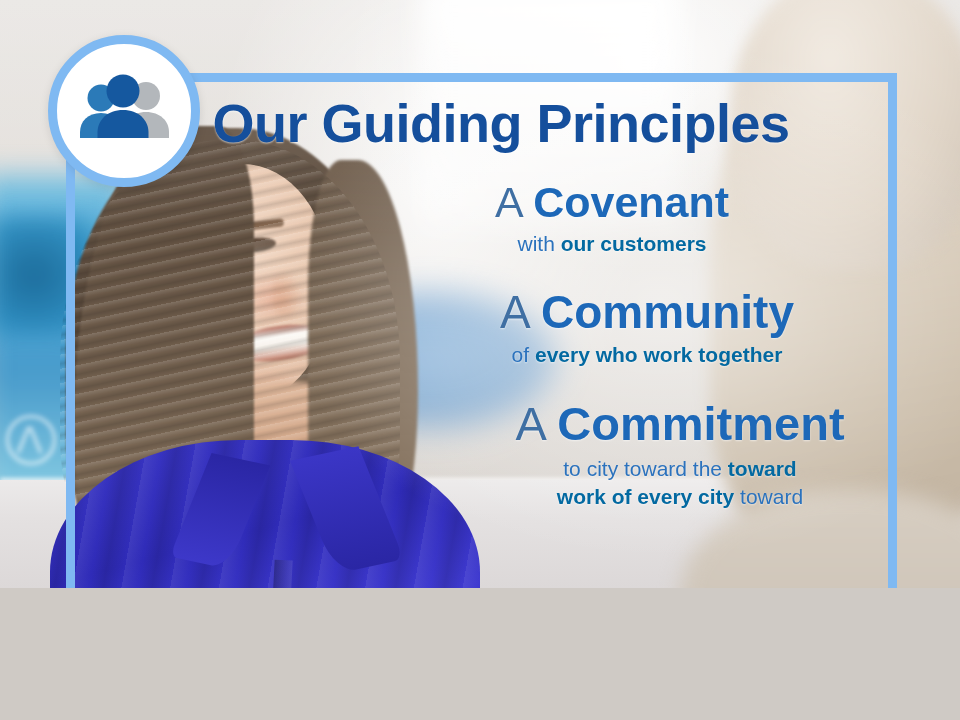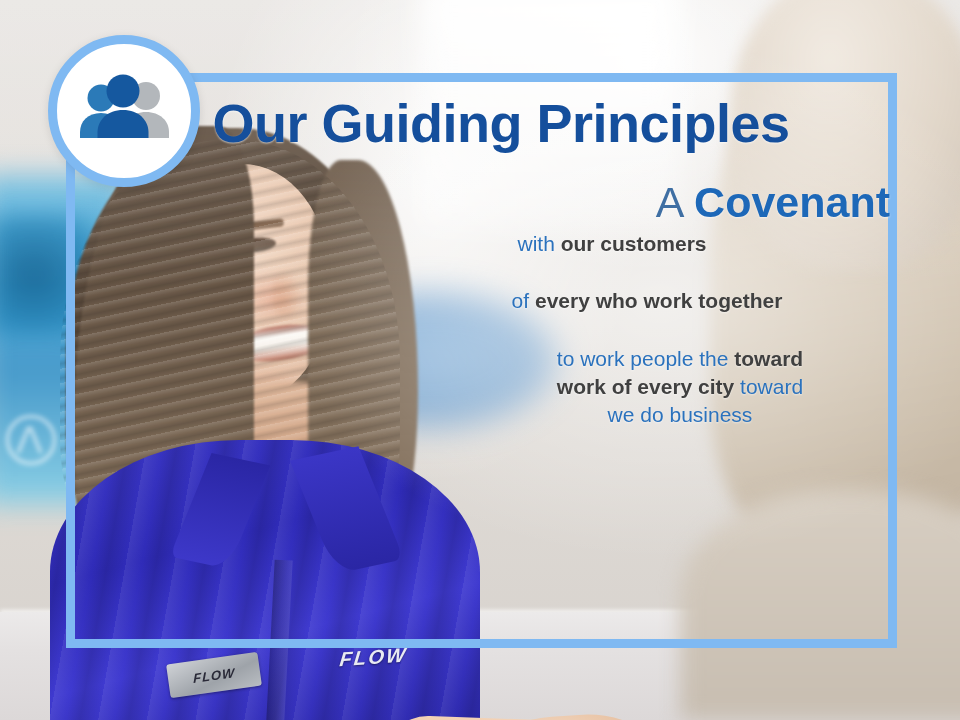--- a/index.html
+++ b/index.html
@@ -1,21 +1,21 @@
 <!DOCTYPE html>
 <html><head>
 <meta charset="utf-8">
 <style>
   html,body{margin:0;padding:0;}
   body{
     width:960px;height:720px;overflow:hidden;
     font-family:"Liberation Sans", sans-serif;
     background:#cfcac5;
   }
-  #stage{position:relative;width:960px;height:720px;overflow:hidden;}
+  #stage{position:relative;width:960px;height:588px;overflow:hidden;}
 
   
   .photo{position:absolute;inset:0;overflow:hidden;background:#d9d5d1;}
 
   
   .bg-wall{
     position:absolute;inset:0;
     background:
       radial-gradient(ellipse 420px 300px at 640px 60px, rgba(255,255,255,.95), rgba(255,255,255,0) 70%),
       radial-gradient(ellipse 300px 420px at 430px 180px, rgba(255,255,255,.85), rgba(255,255,255,0) 72%),
@@ -246,31 +246,31 @@
     position:absolute;left:0;top:92px;width:960px;text-align:center;
     font-size:54px;font-weight:bold;color:#154f9c;letter-spacing:-.5px;
     text-shadow:0 1px 2px rgba(255,255,255,.6);
     padding-left:42px;box-sizing:border-box;
   }
   .principles{
     position:absolute;left:330px;top:180px;width:560px;
   }
   .p-block{margin-bottom:16px;}
   .p-title{
-    text-align:right;color:#2571bf;line-height:1.05;
+    text-align:center;color:#2571bf;line-height:1.05;
     text-shadow:0 1px 2px rgba(255,255,255,.55);
     font-size:44px;
   }
   .p-title .art{font-weight:normal;color:#3f6fa3;}
   .p-title .word{font-weight:bold;color:#1d68b8;}
   .p-sub{
     text-align:center;color:#2b72bd;font-size:21px;line-height:1.28;margin-top:6px;
     text-shadow:0 1px 2px rgba(255,255,255,.55);
   }
-  .p-sub b{font-weight:bold;color:#404040;}
+  .p-sub b{font-weight:bold;color:#0369a1;}
 
   .blk-covenant{margin-left:4px;}
   .blk-covenant .p-title{font-size:43px;}
   .blk-community{margin-top:30px;margin-left:74px;}
   .blk-community .p-title{font-size:46px;}
   .blk-commitment{margin-top:30px;margin-left:140px;}
   .blk-commitment .p-title{font-size:47px;}
   .blk-commitment .p-sub{line-height:1.34;}
 </style>
 </head>
@@ -353,27 +353,34 @@
       <div class="p-title">
         <span class="art">A</span>
         <span class="word">Covenant</span>
       </div>
       <div class="p-sub">
         <span>with </span><b>our customers</b>
       </div>
     </div>
 
     <div class="p-block blk-community">
+      <div class="p-title">
+        <span class="art">A</span>
+        <span class="word">Community</span>
+      </div>
       <div class="p-sub">
         <span>of </span><b>every who work together</b><br>
       </div>
     </div>
 
     <div class="p-block blk-commitment">
+      <div class="p-title">
+        <span class="art">A</span>
+        <span class="word">Commitment</span>
+      </div>
       <div class="p-sub">
-        <span>to work people the </span><b>toward</b><br>
+        <span>to city toward the </span><b>toward</b><br>
         <b>work of every city</b><span> toward</span><br>
-        <span>we do business</span>
       </div>
     </div>
 
   </div>
 </div>
 
 </body></html>

